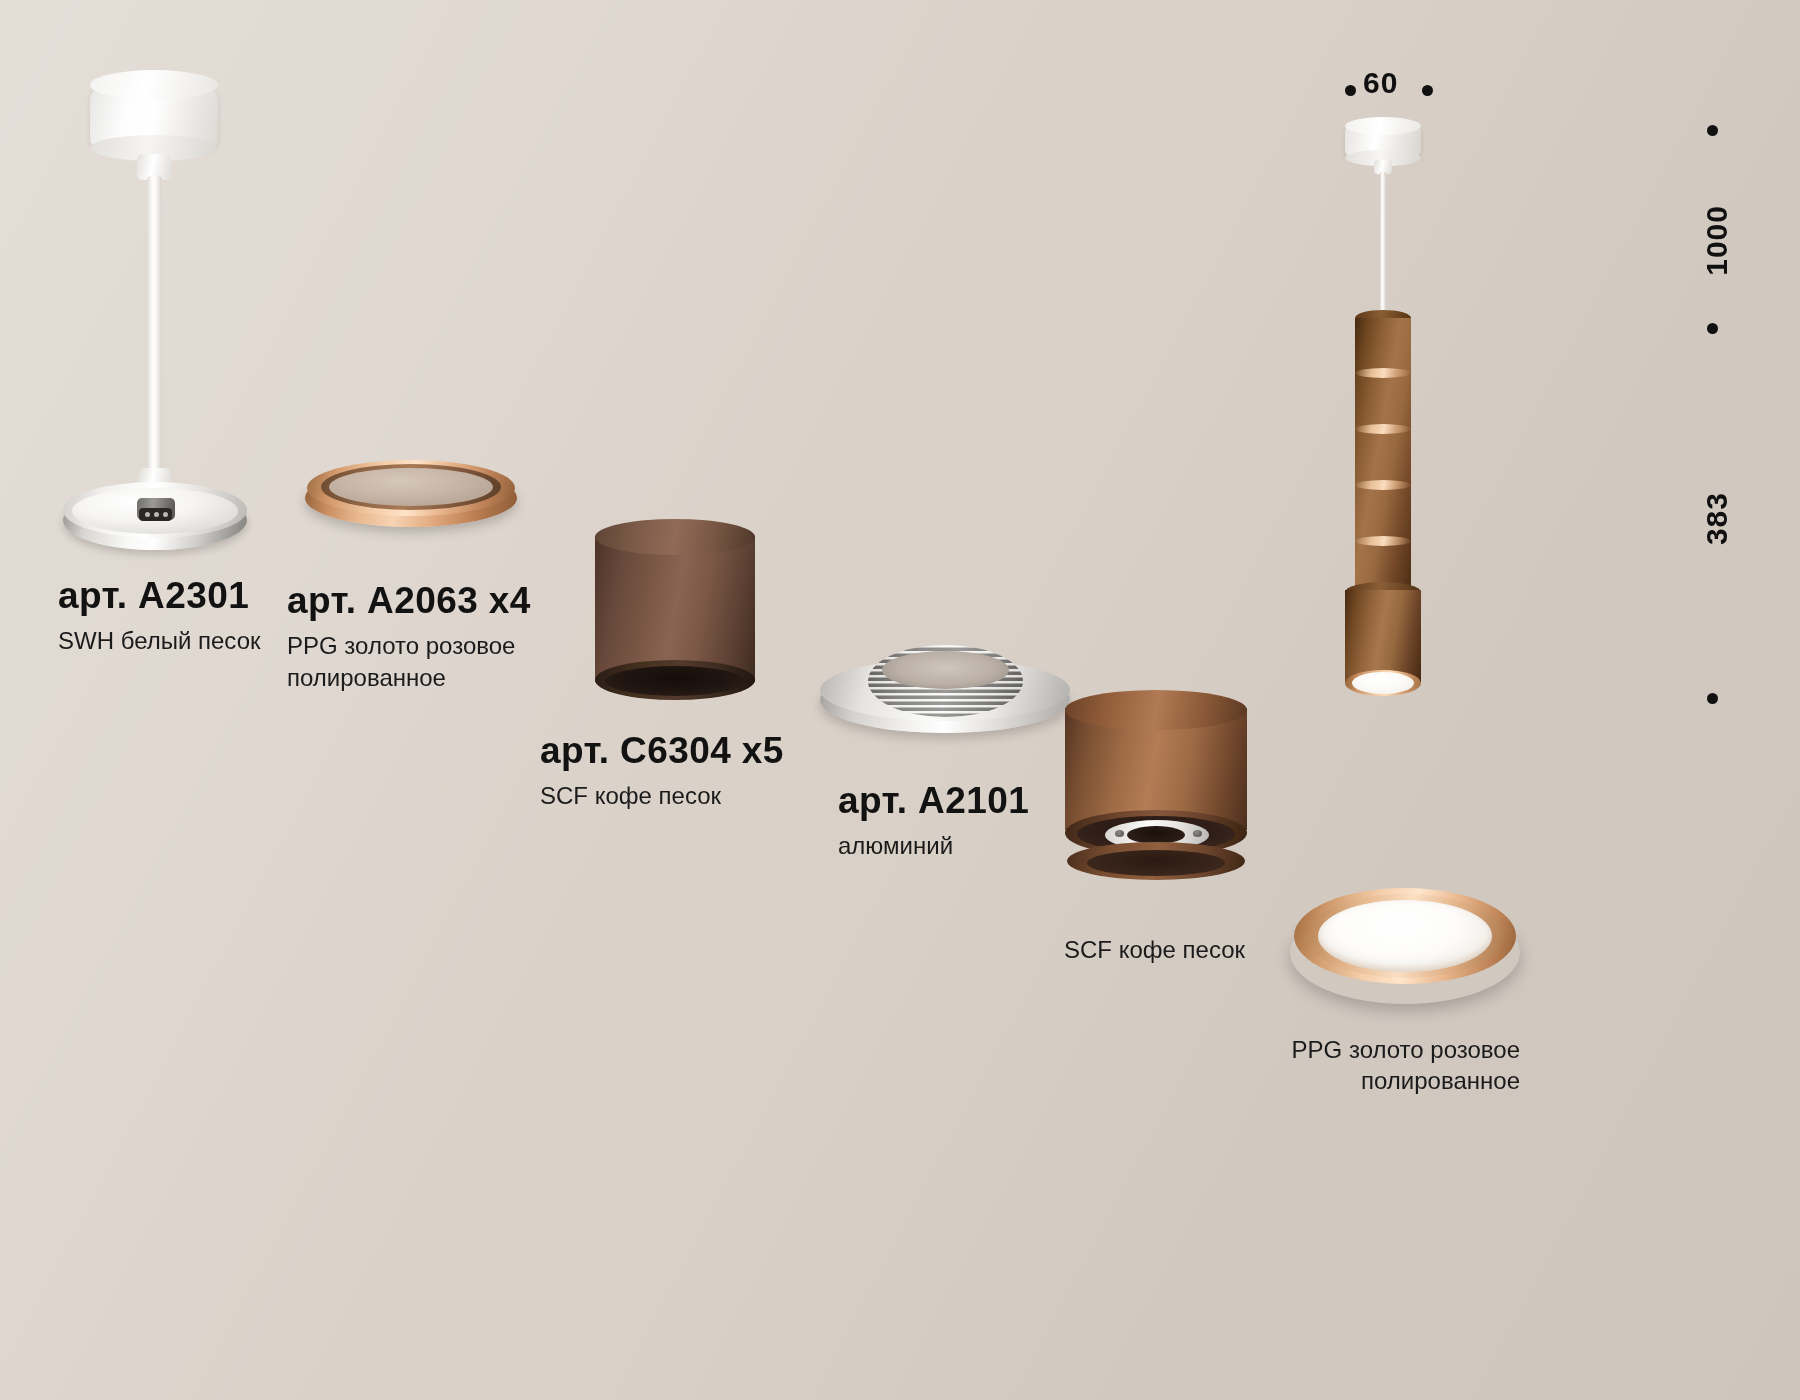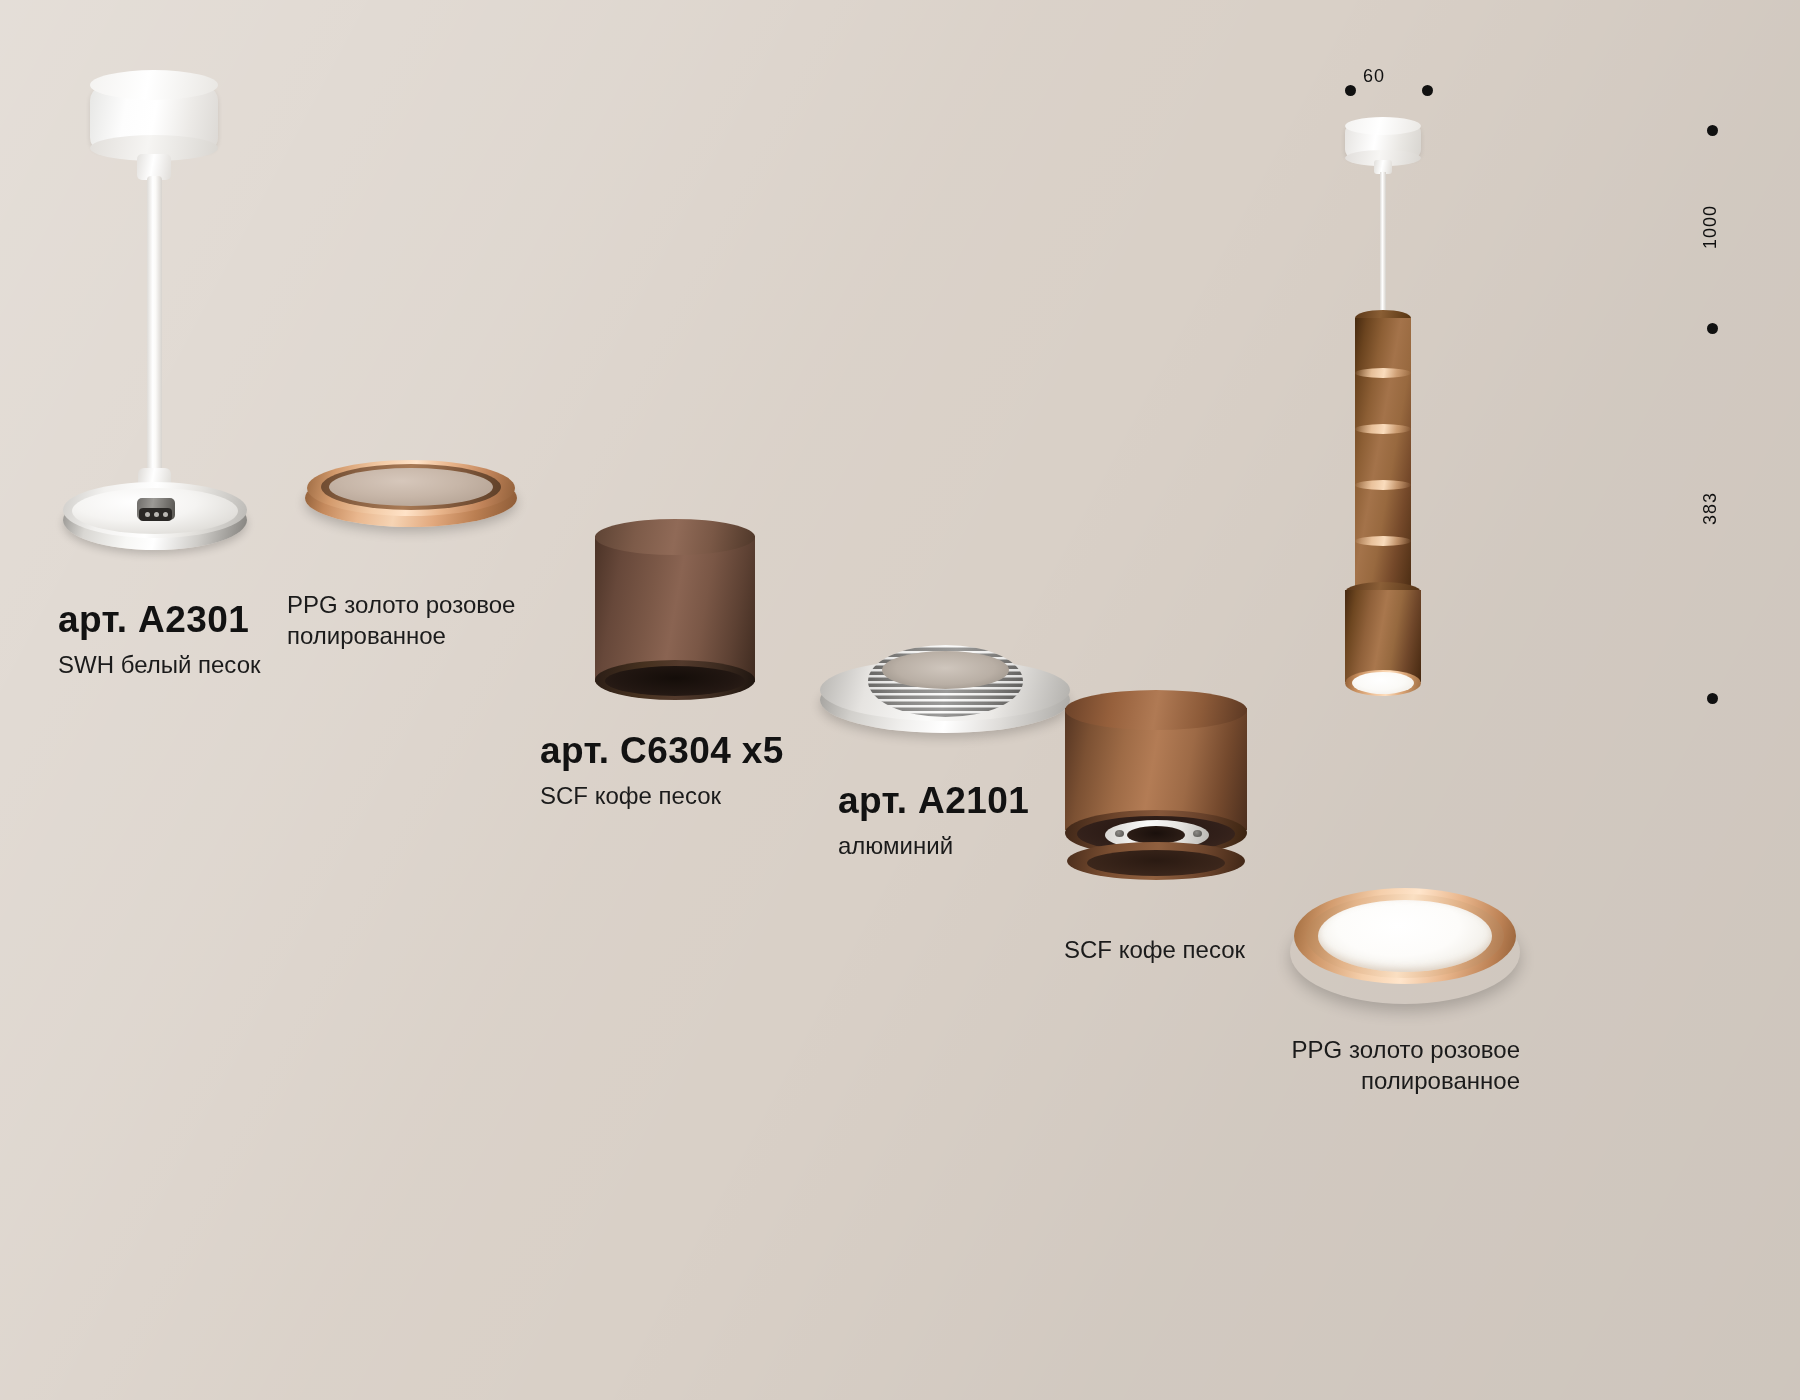--- a/index.html
+++ b/index.html
@@ -42,22 +42,22 @@
     line-height: 1.3;
     margin-top: 9px;
     white-space: pre-line;
   }
   .label.right .art,
   .label.right .spec { text-align: right; }
 
   
   .dim-text {
     position: absolute;
-    font-size: 18px;
-    font-weight: 400;
+    font-size: 30px;
+    font-weight: 700;
     color: #101010;
     letter-spacing: 1px;
   }
   .dim-vert {
     writing-mode: vertical-rl;
     transform: rotate(180deg);
   }
   .dot {
     position: absolute;
     width: 11px;
@@ -350,32 +350,33 @@
     <div class="a2301-joint"></div>
     <div class="a2301-disc-outer"></div>
     <div class="a2301-disc-top"></div>
     <div class="a2301-disc-face"></div>
     <div class="a2301-hub"></div>
     <div class="a2301-hub-slot"></div>
     <div class="a2301-hub-dot" style="left:60px"></div>
     <div class="a2301-hub-dot" style="left:69px"></div>
     <div class="a2301-hub-dot" style="left:78px"></div>
   </div>
-  <div class="label" style="left:58px; top:575px;margin-top:24px;">
+  <div class="label" style="left:58px; top:575px;">
     <div class="art">арт. A2301</div>
     <div class="spec">SWH белый песок</div>
   </div>
 
   <div class="p-a2063">
     <div class="a2063-body"></div>
     <div class="a2063-mid"></div>
     <div class="a2063-inner"></div>
     <div class="a2063-hole"></div>
   </div>
   <div class="label" style="left:287px; top:580px;">
+    <div class="art">арт. A2063 x4</div>
     <div class="spec">PPG золото розовое
 полированное</div>
   </div>
 
   <div class="p-c6304">
     <div class="c6304-body"></div>
     <div class="c6304-top"></div>
     <div class="c6304-bot-rim"></div>
     <div class="c6304-bot-in"></div>
   </div>

